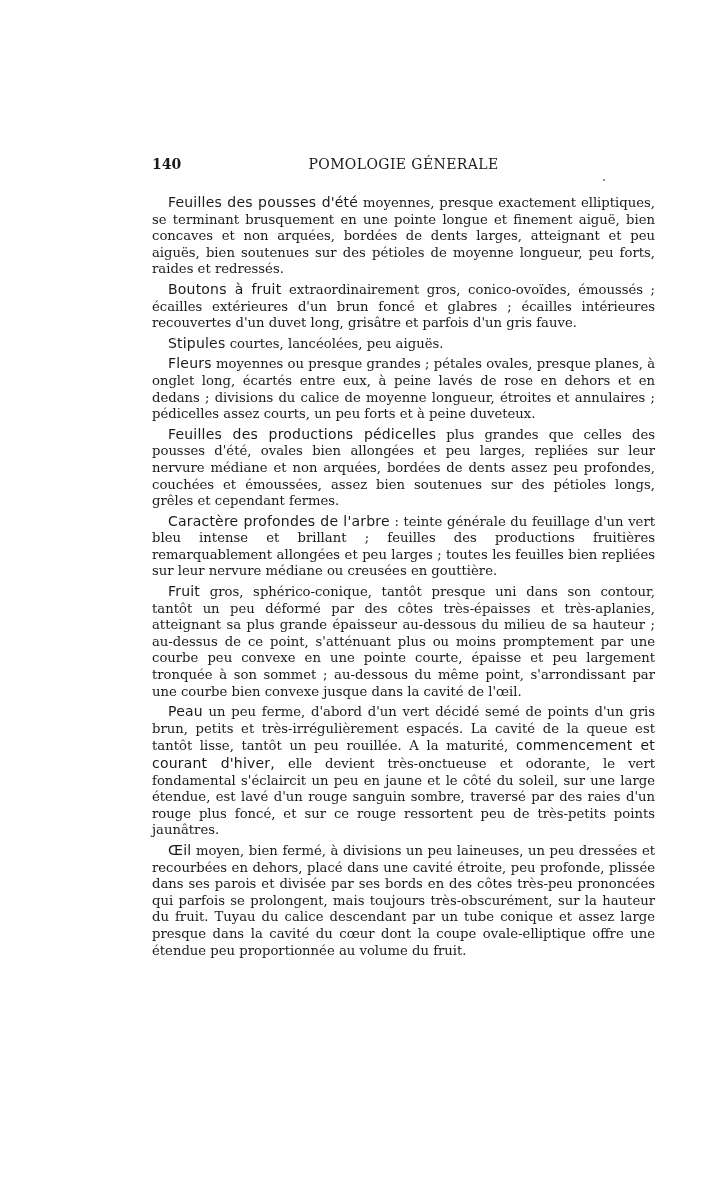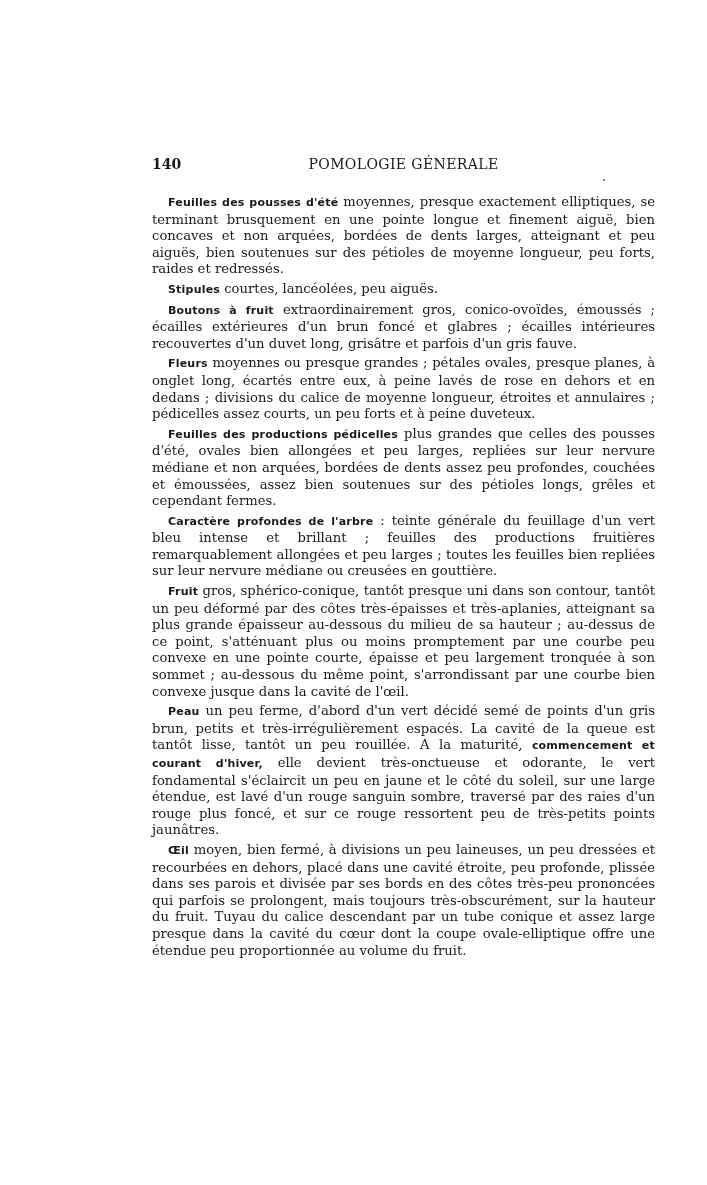--- a/index.html
+++ b/index.html
@@ -3,35 +3,35 @@
 <meta charset="utf-8">
 <style>
   html, body { margin:0; padding:0; }
   body { width:707px; height:1185px; background:#ffffff; position:relative; overflow:hidden; }
   .page { position:absolute; left:152px; top:156px; width:503px; color:#1a1a1a;
           font-family:"DejaVu Serif", serif; font-size:13.2px; line-height:16.6px; }
   .header { display:flex; position:relative; height:22px; margin-bottom:16px; }
   .page-num { position:absolute; left:0; top:0; font-size:14px; font-weight:bold; }
   .running-title { position:absolute; left:0; right:0; text-align:center; top:0; font-size:14px; letter-spacing:0.4px; }
   .para { text-align:justify; text-indent:16px; margin:0 0 3px 0; }
-  .term { font-family:"DejaVu Sans", sans-serif; font-weight:bold; font-size:11px; letter-spacing:0.2px; }
+  .term { font-family:"DejaVu Sans", sans-serif; font-weight:normal; font-size:14px; letter-spacing:0.2px; }
   .dot { position:absolute; left:603px; top:179px; width:2px; height:2px; background:#666; border-radius:1px; }
 </style>
 </head>
 <body>
 
 <div class="page">
   <div class="header">
     <span class="page-num">140</span>
     <span class="running-title">POMOLOGIE GÉNERALE</span>
   </div>
 
   <p class="para"><span class="term">Feuilles des pousses d'été</span><span> moyennes, presque exactement elliptiques, se terminant brusquement en une pointe longue et finement aiguë, bien concaves et non arquées, bordées de dents larges, atteignant et peu aiguës, bien soutenues sur des pétioles de moyenne longueur, peu forts, raides et redressés.</span></p>
+  <p class="para"><span class="term">Boutons à fruit</span><span> extraordinairement gros, conico-ovoïdes, émoussés ; écailles extérieures d'un brun foncé et glabres ; écailles intérieures recouvertes d'un duvet long, grisâtre et parfois d'un gris fauve.</span></p>
   <p class="para"><span class="term">Stipules</span><span> courtes, lancéolées, peu aiguës.</span></p>
-  <p class="para"><span class="term">Boutons à fruit</span><span> extraordinairement gros, conico-ovoïdes, émoussés ; écailles extérieures d'un brun foncé et glabres ; écailles intérieures recouvertes d'un duvet long, grisâtre et parfois d'un gris fauve.</span></p>
   <p class="para"><span class="term">Fleurs</span><span> moyennes ou presque grandes ; pétales ovales, presque planes, à onglet long, écartés entre eux, à peine lavés de rose en dehors et en dedans ; divisions du calice de moyenne longueur, étroites et annulaires ; pédicelles assez courts, un peu forts et à peine duveteux.</span></p>
   <p class="para"><span class="term">Feuilles des productions pédicelles</span><span> plus grandes que celles des pousses d'été, ovales bien allongées et peu larges, repliées sur leur nervure médiane et non arquées, bordées de dents assez peu profondes, couchées et émoussées, assez bien soutenues sur des pétioles longs, grêles et cependant fermes.</span></p>
   <p class="para"><span class="term">Caractère profondes de l'arbre</span><span> : teinte générale du feuillage d'un vert bleu intense et brillant ; feuilles des productions fruitières remarquablement allongées et peu larges ; toutes les feuilles bien repliées sur leur nervure médiane ou creusées en gouttière.</span></p>
   <p class="para"><span class="term">Fruit</span><span> gros, sphérico-conique, tantôt presque uni dans son contour, tantôt un peu déformé par des côtes très-épaisses et très-aplanies, atteignant sa plus grande épaisseur au-dessous du milieu de sa hauteur ; au-dessus de ce point, s'atténuant plus ou moins promptement par une courbe peu convexe en une pointe courte, épaisse et peu largement tronquée à son sommet ; au-dessous du même point, s'arrondissant par une courbe bien convexe jusque dans la cavité de l'œil.</span></p>
   <p class="para"><span class="term">Peau</span><span> un peu ferme, d'abord d'un vert décidé semé de points d'un gris brun, petits et très-irrégulièrement espacés. La cavité de la queue est tantôt lisse, tantôt un peu rouillée. A la maturité, </span><span class="term">commencement et courant d'hiver,</span><span> elle devient très-onctueuse et odorante, le vert fondamental s'éclaircit un peu en jaune et le côté du soleil, sur une large étendue, est lavé d'un rouge sanguin sombre, traversé par des raies d'un rouge plus foncé, et sur ce rouge ressortent peu de très-petits points jaunâtres.</span></p>
   <p class="para"><span class="term">Œil</span><span> moyen, bien fermé, à divisions un peu laineuses, un peu dressées et recourbées en dehors, placé dans une cavité étroite, peu profonde, plissée dans ses parois et divisée par ses bords en des côtes très-peu prononcées qui parfois se prolongent, mais toujours très-obscurément, sur la hauteur du fruit. Tuyau du calice descendant par un tube conique et assez large presque dans la cavité du cœur dont la coupe ovale-elliptique offre une étendue peu proportionnée au volume du fruit.</span></p>
 </div>
 <div class="dot"></div>
 
 </body></html>

